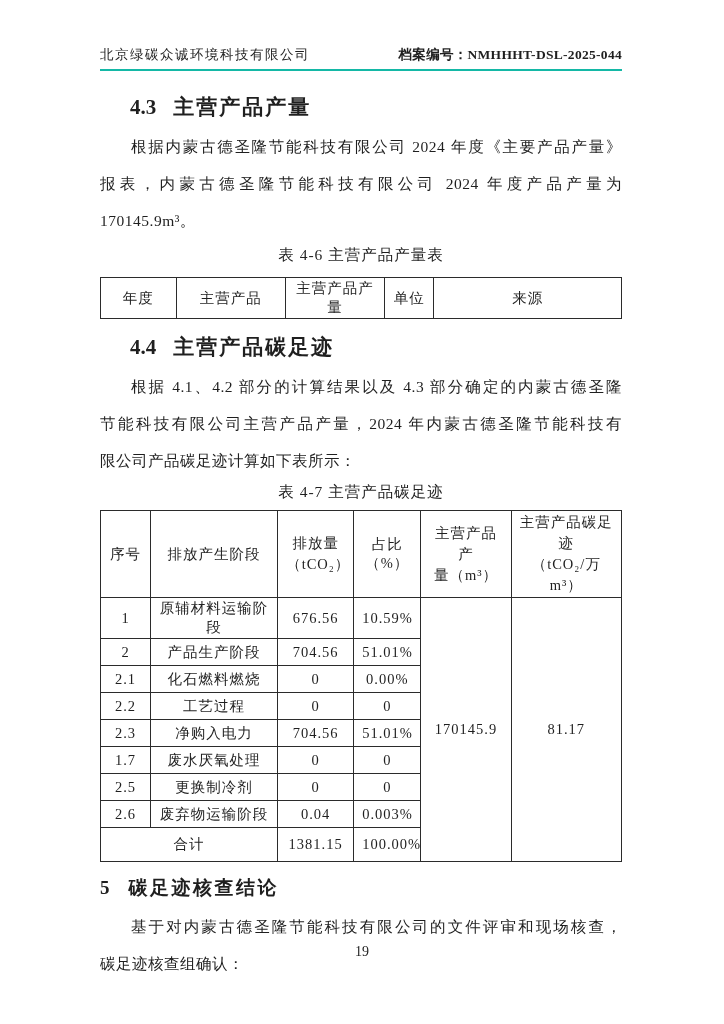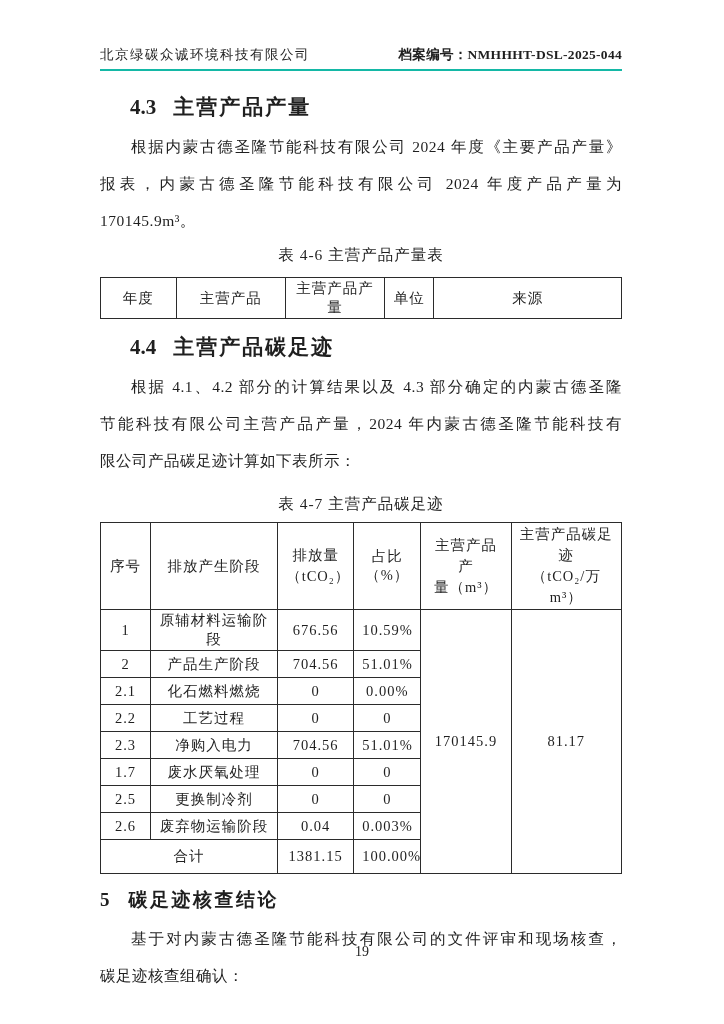--- a/index.html
+++ b/index.html
@@ -144,21 +144,21 @@
 
   <div class="h2" style="margin-top:14px">
     <span class="num">4.4</span><span>主营产品碳足迹</span>
   </div>
   <div class="para">
     <div class="line first">根据 4.1、4.2 部分的计算结果以及 4.3 部分确定的内蒙古德圣隆</div>
     <div class="line">节能科技有限公司主营产品产量，2024 年内蒙古德圣隆节能科技有</div>
     <div class="line last">限公司产品碳足迹计算如下表所示：</div>
   </div>
 
-  <div class="tbl-caption" style="margin-top:12px">表 4-7 主营产品碳足迹</div>
+  <div class="tbl-caption" style="margin-top:0">表 4-7 主营产品碳足迹</div>
   <table class="t47">
     <colgroup>
       <col style="width:9.6%">
         <col style="width:24.4%">
         <col style="width:14.6%">
         <col style="width:12.9%">
         <col style="width:17.3%">
         <col style="width:21.2%">
     </colgroup>
     <tbody>

